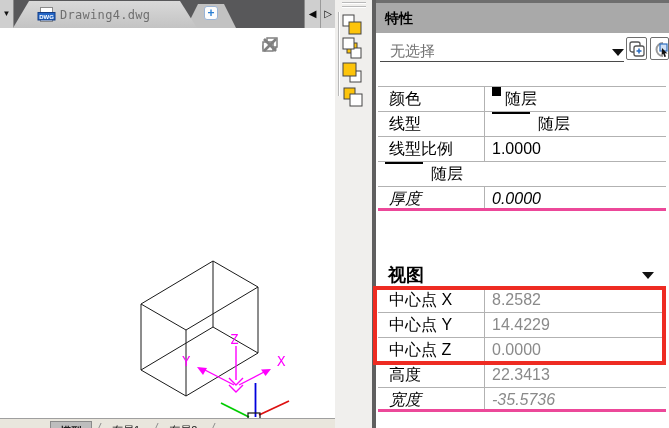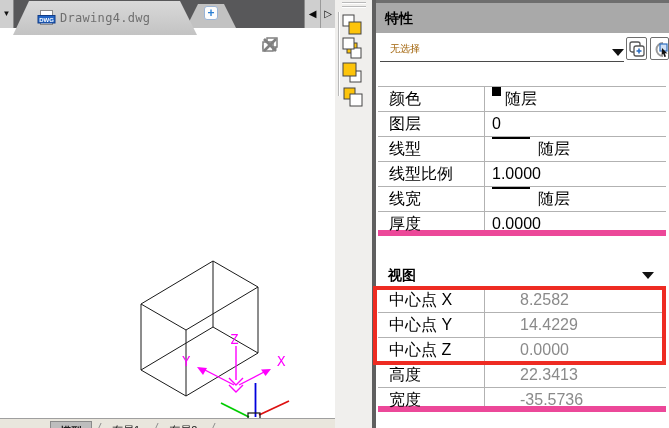--- a/index.html
+++ b/index.html
@@ -6,21 +6,21 @@
   html,body { width:669px; height:428px; overflow:hidden; background:#fff;
     font-family:"Liberation Sans", sans-serif; }
   body { position:relative; }
 
   
   #drawing-window { position:absolute; left:0; top:0; width:335px; height:428px; background:#fff; }
 
   .tab-bar { position:absolute; left:0; top:0; width:335px; height:28px; background:#58585a; }
   .tab-menu-btn { position:absolute; left:0; top:0; width:14px; height:28px; background:#cfcfcf;
     border-right:1px solid #8a8a8a; color:#111; font-size:8px; text-align:center; line-height:28px; cursor:default; }
-  .doc-tab { position:absolute; left:13px; top:1px; width:184px; height:34px; z-index:2;
+  .doc-tab { position:absolute; left:13px; top:1px; width:184px; height:27px; z-index:2;
     background:linear-gradient(#d9d9d9,#c3c3c3);
     clip-path:polygon(16px 0, calc(100% - 17px) 0, 100% 100%, 0 100%);
     display:flex; align-items:center; padding-left:24px; }
   .doc-tab-label { font-family:"DejaVu Sans Mono", monospace; font-size:12px; color:#6f6f6f; margin-left:4px; letter-spacing:.3px; }
   .plus-tab { position:absolute; left:186px; top:4px; width:50px; height:24px; z-index:1; background:#c2c2c2;
     clip-path:polygon(12px 0, calc(100% - 12px) 0, 100% 100%, 0 100%); }
   .plus-box { position:absolute; left:18px; top:2px; width:14px; height:14px; background:#fdfdfd;
     border:1px solid #9ab4d6; border-radius:3px; color:#2a7fd4; font-weight:bold; font-size:12px;
     line-height:12px; text-align:center; }
   .tab-nav { position:absolute; right:0; top:0; height:28px; display:flex; z-index:3; background:#cfcfcf; border-left:1px solid #8a8a8a; }
@@ -46,38 +46,38 @@
   .grip-v { position:absolute; left:3px; top:12px; width:2px; height:84px; border-left:1px solid #b9b9b9; border-right:1px solid #fff; }
   .tool-icon { position:absolute; left:6px; width:24px; height:23px; }
 
   
   #prop-panel { position:absolute; left:372px; top:0; width:297px; height:428px; background:#fff; }
   .panel-edge { position:absolute; left:0; top:0; width:4px; height:428px; background:#5f5f5f; }
   .prop-top-line { position:absolute; left:4px; top:0; width:293px; height:3px; background:#6e6e6e; }
   .prop-title { position:absolute; left:4px; top:3px; width:293px; height:30px; background:#a9a9a9;
     color:#000; font-weight:bold; font-size:14px; line-height:30px; padding-left:9px; }
 
-  .combo-text { position:absolute; left:18px; top:42px; font-size:10px; color:#a16207; }
+  .combo-text { position:absolute; left:18px; top:42px; font-size:15px; color:#737373; }
   .combo-line { position:absolute; left:8px; top:61px; width:244px; height:1px; background:#4a4a4a; }
   .combo-arrow { position:absolute; left:240px; top:49px; width:0; height:0;
     border-left:6px solid transparent; border-right:6px solid transparent; border-top:7px solid #111; }
   .hdr-btn { position:absolute; top:37px; width:21px; height:23px; background:#fff; border:1px solid #6f6f6f; border-radius:2px; }
   .hdr-btn svg { position:absolute; left:1px; top:1px; }
 
   .prop-section { position:absolute; left:6px; width:288px; }
   .prow { display:flex; height:25px; border-top:1px solid #b2b2b2; font-size:16px; }
-  .prow:last-child { border-bottom:6px solid #ec4899; }
+  .prow:last-child { border-bottom:3px solid #ec4899;font-style:italic; }
   .plabel { width:107px; border-right:1px solid #b2b2b2; padding-left:11px; line-height:24px; color:#000; }
   .pvalue { flex:1; padding-left:7px; line-height:24px; color:#000; display:flex; align-items:flex-start; }
-  .pvalue.readonly { color:#8a8a8a;margin-left:28px; }
+  .pvalue.readonly { color:#8a8a8a; }
   .swatch { display:inline-block; width:9px; height:9px; background:#000; margin-right:4px; }
   .lt-line { display:inline-block; width:38px; height:2px; background:#000; margin-right:8px; }
 
   .view-header { position:absolute; left:6px; top:264px; width:288px; height:22px; }
-  .view-title { font-weight:bold; font-size:14px; line-height:22px; padding-left:10px; color:#000; }
+  .view-title { font-weight:bold; font-size:18px; line-height:22px; padding-left:10px; color:#000; }
   .view-collapse { position:absolute; right:12px; top:8px; width:0; height:0;
     border-left:6px solid transparent; border-right:6px solid transparent; border-top:7px solid #111; }
 
   .red-rect { position:absolute; left:1px; top:286px; width:293px; height:79px;
     border:4px solid #ee2b22; z-index:6; pointer-events:none; }
 </style>
 </head>
 <body>
 
 <div id="drawing-window">
@@ -224,40 +224,33 @@
 
   <div class="prop-section" style="top:86px">
     <div class="prow">
       <div class="plabel">颜色</div>
       <div class="pvalue">
         <span class="swatch"></span>
         <span>随层</span>
       </div>
     </div>
     <div class="prow">
-      <div class="plabel">图层</div>
-      <div class="pvalue">
-        <span>0</span>
-      </div>
-    </div>
-    <div class="prow">
       <div class="plabel">线型</div>
       <div class="pvalue">
         <span class="lt-line"></span>
         <span>随层</span>
       </div>
     </div>
     <div class="prow">
       <div class="plabel">线型比例</div>
       <div class="pvalue">
         <span>1.0000</span>
       </div>
     </div>
     <div class="prow">
-      <div class="plabel">线宽</div>
       <div class="pvalue">
         <span class="lt-line"></span>
         <span>随层</span>
       </div>
     </div>
     <div class="prow">
       <div class="plabel">厚度</div>
       <div class="pvalue">
         <span>0.0000</span>
       </div>

